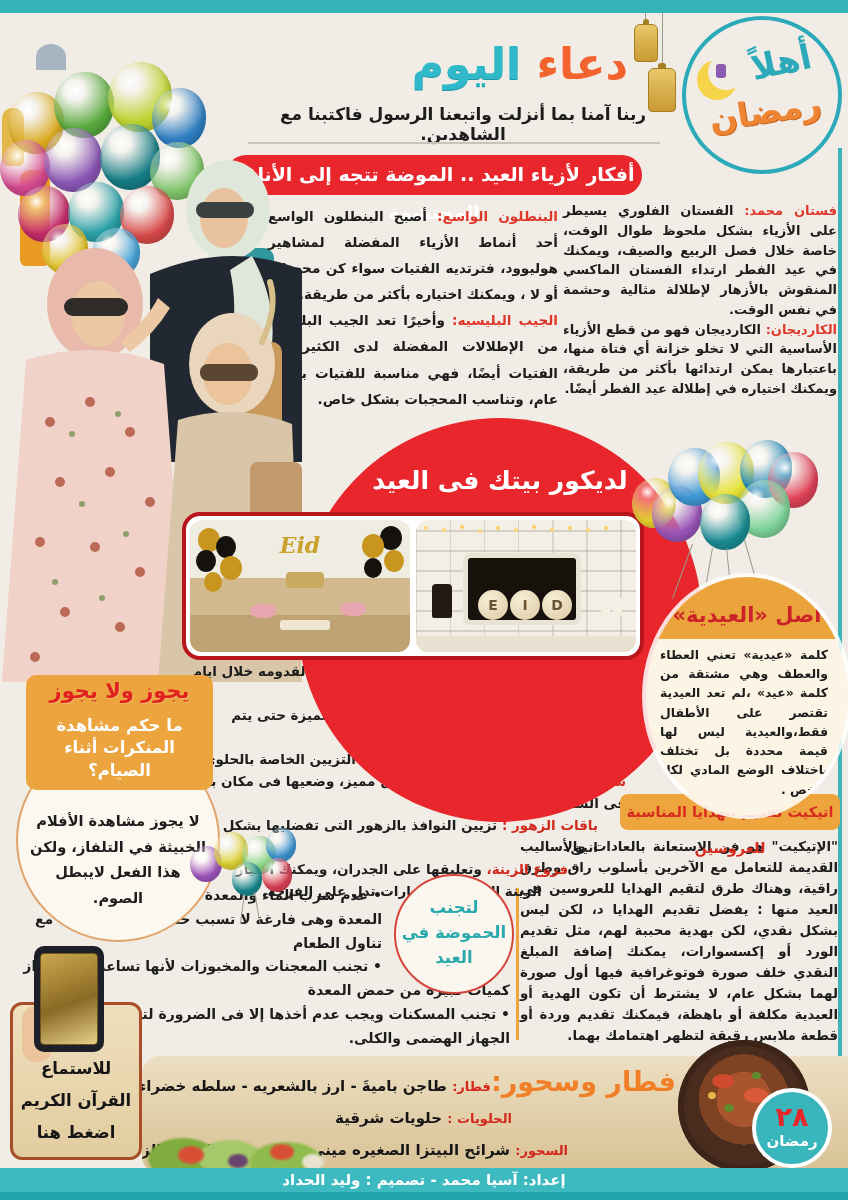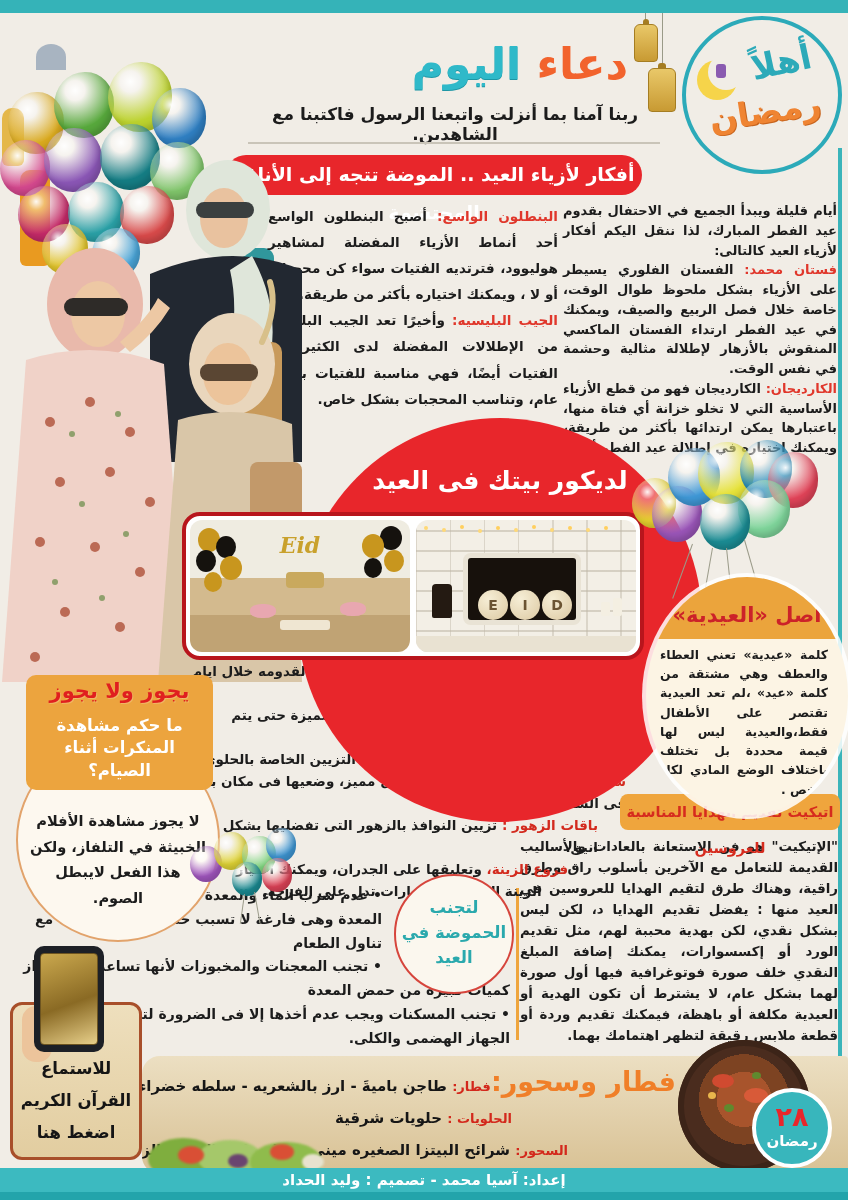--- a/index.html
+++ b/index.html
@@ -18,21 +18,21 @@
   .logo-circle { left:682px; top:16px; width:160px; height:158px; border:4px solid #2caab9; border-radius:50%; background:#f1ede6; }
   .logo-ahlan { left:726px; top:42px; width:110px; text-align:center; font-size:34px; font-weight:bold; color:#2caab9; transform:rotate(-12deg); }
   .logo-ramadan { left:700px; top:92px; width:130px; text-align:center; font-size:33px; font-weight:bold; color:#ef8432; transform:rotate(-9deg); text-shadow:1px 1px 0 #c8641d; }
   .crescent-a { left:697px; top:60px; width:40px; height:40px; border-radius:50%; background:#f6d44a; }
   .crescent-b { left:708px; top:54px; width:36px; height:36px; border-radius:50%; background:#f1ede6; }
   .mini-lant { left:716px; top:64px; width:10px; height:14px; background:#8a5bb0; border-radius:3px; }
   .lant { position:absolute; background:linear-gradient(180deg,#e9c869,#c89a33); border-radius:6px 6px 4px 4px; border:1px solid #a57d22; }
   .lant:before { content:""; position:absolute; left:35%; top:-6px; width:30%; height:6px; background:#a57d22; border-radius:3px 3px 0 0; }
   .dua-title { left:380px; top:38px; width:280px; text-align:center; font-size:44px; font-weight:bold; direction:rtl; white-space:nowrap; }
   .dua-w1 { color:#f2632d; } .dua-w2 { color:#2fb9c9; text-shadow:0 1px 0 #1d96a5; }
-  .prayer { left:240px; top:104px; width:430px; text-align:center; font-size:17px; }
+  .prayer { left:248px; top:104px; width:430px; text-align:center; font-size:17px; }
   .hdiv { left:248px; top:142px; width:412px; height:2px; background:#c9c4b8; }
   
   .pill { left:226px; top:155px; width:416px; height:40px; background:#e8262b; border-radius:20px; color:#fff;
           font-size:19px; font-weight:bold; text-align:center; line-height:38px; direction:rtl; }
   .colR { left:563px; top:201px; width:274px; font-size:13px; line-height:1.52; text-align:justify; }
   .colM { left:268px; top:203px; width:290px; font-size:13.6px; line-height:1.92; text-align:justify; }
   .colR p, .colM p { margin:0; }
   
   .decor-circle { left:298px; top:418px; width:404px; height:404px; border-radius:50%; background:#e8262b; z-index:2; }
   .decor-t1 { left:318px; top:428px; width:364px; text-align:center; color:#fff; font-size:24px; font-weight:bold; z-index:3; }
@@ -196,21 +196,20 @@
     <ellipse cx="228" cy="332" rx="25" ry="31" fill="#ecc49b"></ellipse>
     <rect x="200" y="322" width="58" height="17" rx="8" fill="#5a4633"></rect>
     <path d="M178 378 Q 235 360 292 382 L 302 640 L 158 640 Z" fill="#d9c6a8"></path>
     <path d="M262 300 q 16 -34 8 -60" stroke="#d8c08a" stroke-width="6" fill="none" stroke-linecap="round"></path>
     <rect x="250" y="420" width="52" height="70" rx="8" fill="#c2996a"></rect>
   </svg>
 
   <div class="abs pill">أفكار لأزياء العيد .. الموضة تتجه إلى الأناقة المحتشمة</div>
 
   <div class="abs ar colR">
-    <p>أيام قليلة ويبدأ الجميع في الاحتفال بقدوم عيد الفطر المبارك، لذا ننقل اليكم أفكار لأزياء العيد كالتالى:</p>
     <p><span class="kw">فستان محمد:</span><span> الفستان الفلوري يسيطر على الأزياء بشكل ملحوظ طوال الوقت، خاصة خلال فصل الربيع والصيف، ويمكنك في عيد الفطر ارتداء الفستان الماكسي المنقوش بالأزهار لإطلالة مثالية وحشمة في نفس الوقت.</span></p>
     <p><span class="kw">الكارديجان:</span><span> الكارديجان فهو من قطع الأزياء الأساسية التي لا تخلو خزانة أي فتاة منها، باعتبارها يمكن ارتدائها بأكثر من طريقة، ويمكنك اختياره في إطلالة عيد الفطر أيضًا.</span></p>
   </div>
 
   <div class="abs ar colM">
     <p><span class="kw">البنطلون الواسع:</span><span> أصبح البنطلون الواسع أحد أنماط الأزياء المفضلة لمشاهير هوليوود، فترتديه الفتيات سواء كن محجبات أو لا ، ويمكنك اختياره بأكثر من طريقة.</span></p>
     <p><span class="kw">الجيب البليسيه:</span><span> وأخيرًا تعد الجيب البليسيه من الإطلالات المفضلة لدى الكثير من الفتيات أيضًا، فهي مناسبة للفتيات بشكل عام، وتناسب المحجبات بشكل خاص.</span></p>
   </div>
 
   <div class="abs decor-circle"></div>

